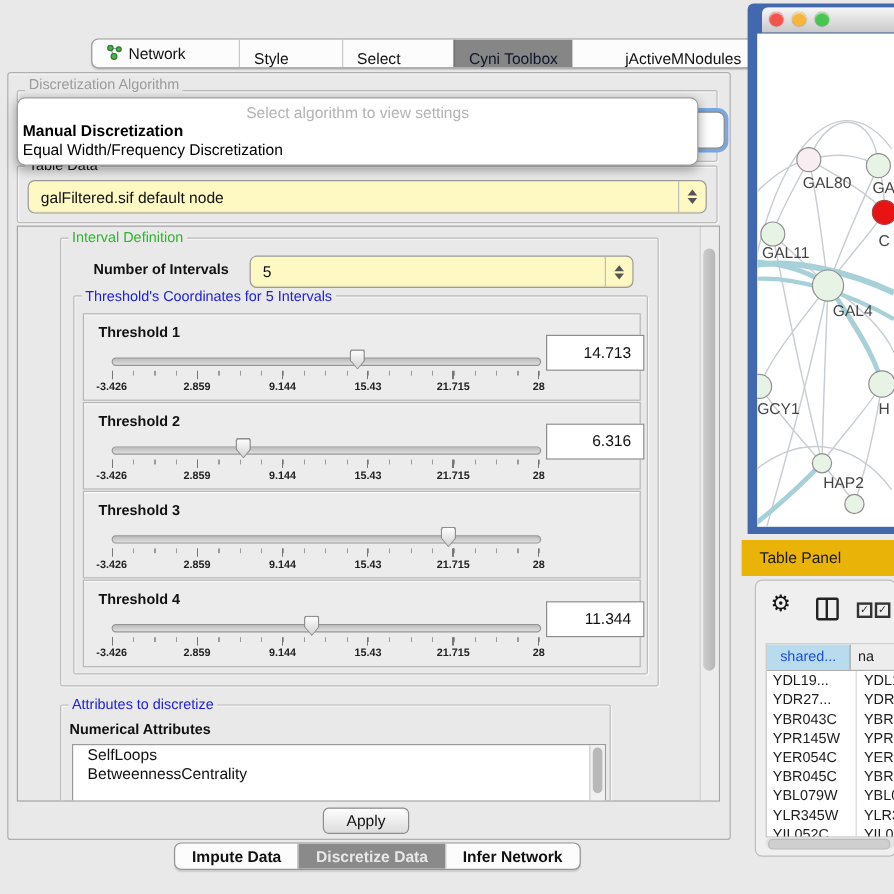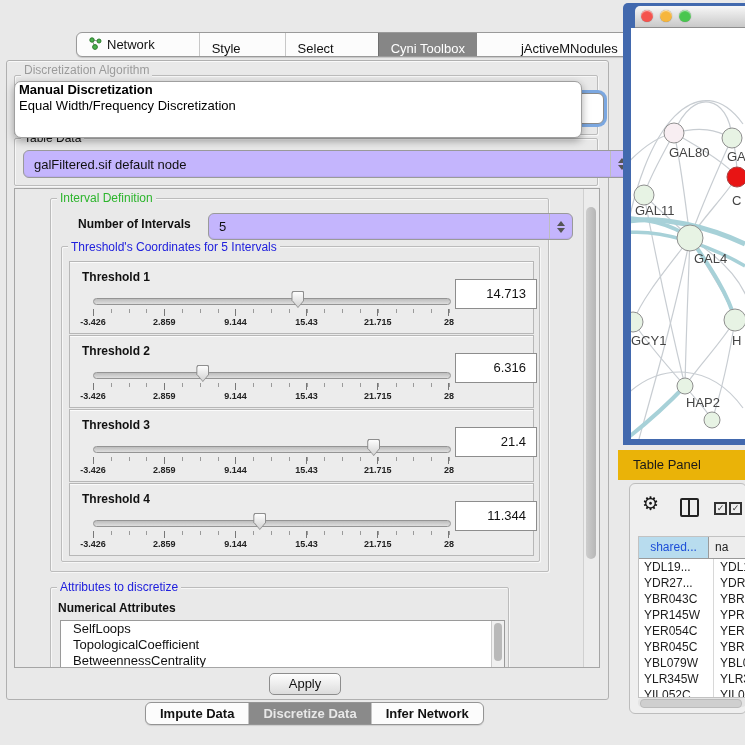--- a/index.html
+++ b/index.html
@@ -12,21 +12,21 @@
   .cp-title{position:absolute;left:10px;top:5px;font-size:13px;color:#1c1c1c;}
   .float-btn{position:absolute;left:572px;top:8px;width:10px;height:10px;border:2px solid #222;border-radius:1px;}
   .close-btn{position:absolute;left:592px;top:4px;font-size:13px;font-weight:bold;color:#111;cursor:default;}
 
   
   .tabbar{position:absolute;left:76px;top:32px;height:23px;display:flex;
     background:#fcfcfc;border:1px solid #9a9a9a;border-radius:6px;overflow:hidden;
     box-shadow:0 1px 1px rgba(0,0,0,.15);gap:32px;}
   .tab{display:flex;align-items:center;gap:5px;padding:0 12px;font-size:13px;color:#111;white-space:nowrap;}
   .tab + .tab{border-left:1px solid #c8c8c8;align-items:flex-end;}
-  .tab.selected{background:#868686;color:#ffffff;border-left:1px solid #6f6f6f;}
+  .tab.selected{background:#868686;color:#0f172a;border-left:1px solid #6f6f6f;}
   .tab.selected + .tab{border-left:none;}
 
   
   .outer-panel{position:absolute;left:6px;top:60px;width:601px;height:638px;
     background:#e9e9e9;border:1px solid #b0b0b0;border-radius:3px;
     box-shadow:inset 0 1px 0 rgba(255,255,255,.7);}
 
   .group-label{position:absolute;font-size:12px;background:#e9e9e9;padding:0 3px;z-index:2;}
   .groupbox{position:absolute;border:1px solid #bcbcbc;border-radius:2px;
     box-shadow:inset 1px 1px 0 rgba(255,255,255,.65),1px 1px 0 rgba(255,255,255,.65);}
@@ -37,22 +37,22 @@
 
   
   .algo-popup{position:absolute;left:7px;top:20px;width:566px;height:55px;background:#fff;
     border:1px solid #9f9f9f;border-radius:7px;z-index:10;
     box-shadow:0 3px 9px rgba(0,0,0,.35);overflow:hidden;}
   .algo-hint{margin-top:4px;text-align:center;font-size:13px;color:#b3b3b3;}
   .algo-opt{font-size:13px;color:#000;padding:0 4px;line-height:16px;}
   .algo-opt.first{font-weight:bold;}
 
   
-  .combo{position:absolute;background:#c4b5fd;border:1px solid #9a9a9a;border-radius:6px;
-    box-shadow:inset 0 -1px 1px rgba(0,0,0,.06);padding-left:45px;}
+  .combo{position:absolute;background:#fef9c3;border:1px solid #9a9a9a;border-radius:6px;
+    box-shadow:inset 0 -1px 1px rgba(0,0,0,.06);}
   .combo .combo-text{position:absolute;left:10px;top:0;bottom:0;display:flex;align-items:center;font-size:13px;color:#111;}
   .combo .spinner{position:absolute;right:0;top:0;bottom:0;width:22px;border-left:1px solid #bdbdbd;
     display:flex;flex-direction:column;align-items:center;justify-content:center;gap:2px;}
   .arr-up{width:0;height:0;border-left:4px solid transparent;border-right:4px solid transparent;border-bottom:5px solid #555;}
   .arr-dn{width:0;height:0;border-left:4px solid transparent;border-right:4px solid transparent;border-top:5px solid #555;}
 
   
   .settings-viewport{position:absolute;left:7px;top:127px;width:584px;height:478px;
     background:#e9e9e9;border:1px solid #a5a5a5;overflow:hidden;}
   .vp-scrollbar{position:absolute;right:0;top:0;bottom:0;width:15px;background:#ececec;border-left:1px solid #d0d0d0;}
@@ -162,20 +162,21 @@
     </div>
   </div>
 
   <div class="outer-panel">
 
     <span class="group-label" style="left:14px;top:2px;color:#9b9b9b;">Discretization Algorithm</span>
     <div class="groupbox" style="left:7px;top:14px;width:582px;height:58px;"></div>
     <div class="hidden-combo"></div>
 
     <div class="algo-popup">
+      <div class="algo-hint">Select algorithm to view settings</div>
       <div class="algo-opt first">Manual Discretization</div>
       <div class="algo-opt">Equal Width/Frequency Discretization</div>
     </div>
 
     <span class="group-label" style="left:14px;top:70px;color:#111;">Table Data</span>
     <div class="groupbox" style="left:7px;top:77px;width:582px;height:46px;"></div>
     <div class="combo" style="left:16px;top:89px;width:564px;height:26px;">
       <span class="combo-text">galFiltered.sif default node</span>
       <span class="spinner">
           <i class="arr-up"></i>
@@ -243,21 +244,20 @@
                 <div class="tick-labels">
                   <span style="left: 0%;">-3.426</span>
                   <span style="left: 20%;">2.859</span>
                   <span style="left: 40%;">9.144</span>
                   <span style="left: 60%;">15.43</span>
                   <span style="left: 80%;">21.715</span>
                   <span style="left: 100%;">28</span>
                 </div>
                 <div class="thumb" style="left: calc(78.9983% - 7px);"></div>
               </div>
-              <div class="t-value">21.4</div>
             </div>
           <div class="threshold-panel" style="top:236px;">
               <span class="t-label">Threshold 4</span>
               <div class="slider-zone">
                 <div class="track"></div>
                 <div class="ticks-minor"></div>
                 <div class="ticks-major"></div>
                 <div class="tick-labels">
                   <span style="left: 0%;">-3.426</span>
                   <span style="left: 20%;">2.859</span>
@@ -272,21 +272,20 @@
             </div>
         </div>
       </div>
 
       <span class="group-label" style="left:42px;top:391px;color:#2020dd;">Attributes to discretize</span>
       <div class="groupbox attr-group">
         <span class="num-label">Numerical Attributes</span>
         <div class="attr-list">
           <div>
               <div class="attr-item">SelfLoops</div>
-              <div class="attr-item">TopologicalCoefficient</div>
               <div class="attr-item">BetweennessCentrality</div>
             </div>
           <div class="list-scrollbar">
               <div class="list-thumb"></div>
             </div>
         </div>
       </div>
 
       <div class="vp-scrollbar">
           <div class="vp-thumb"></div>

